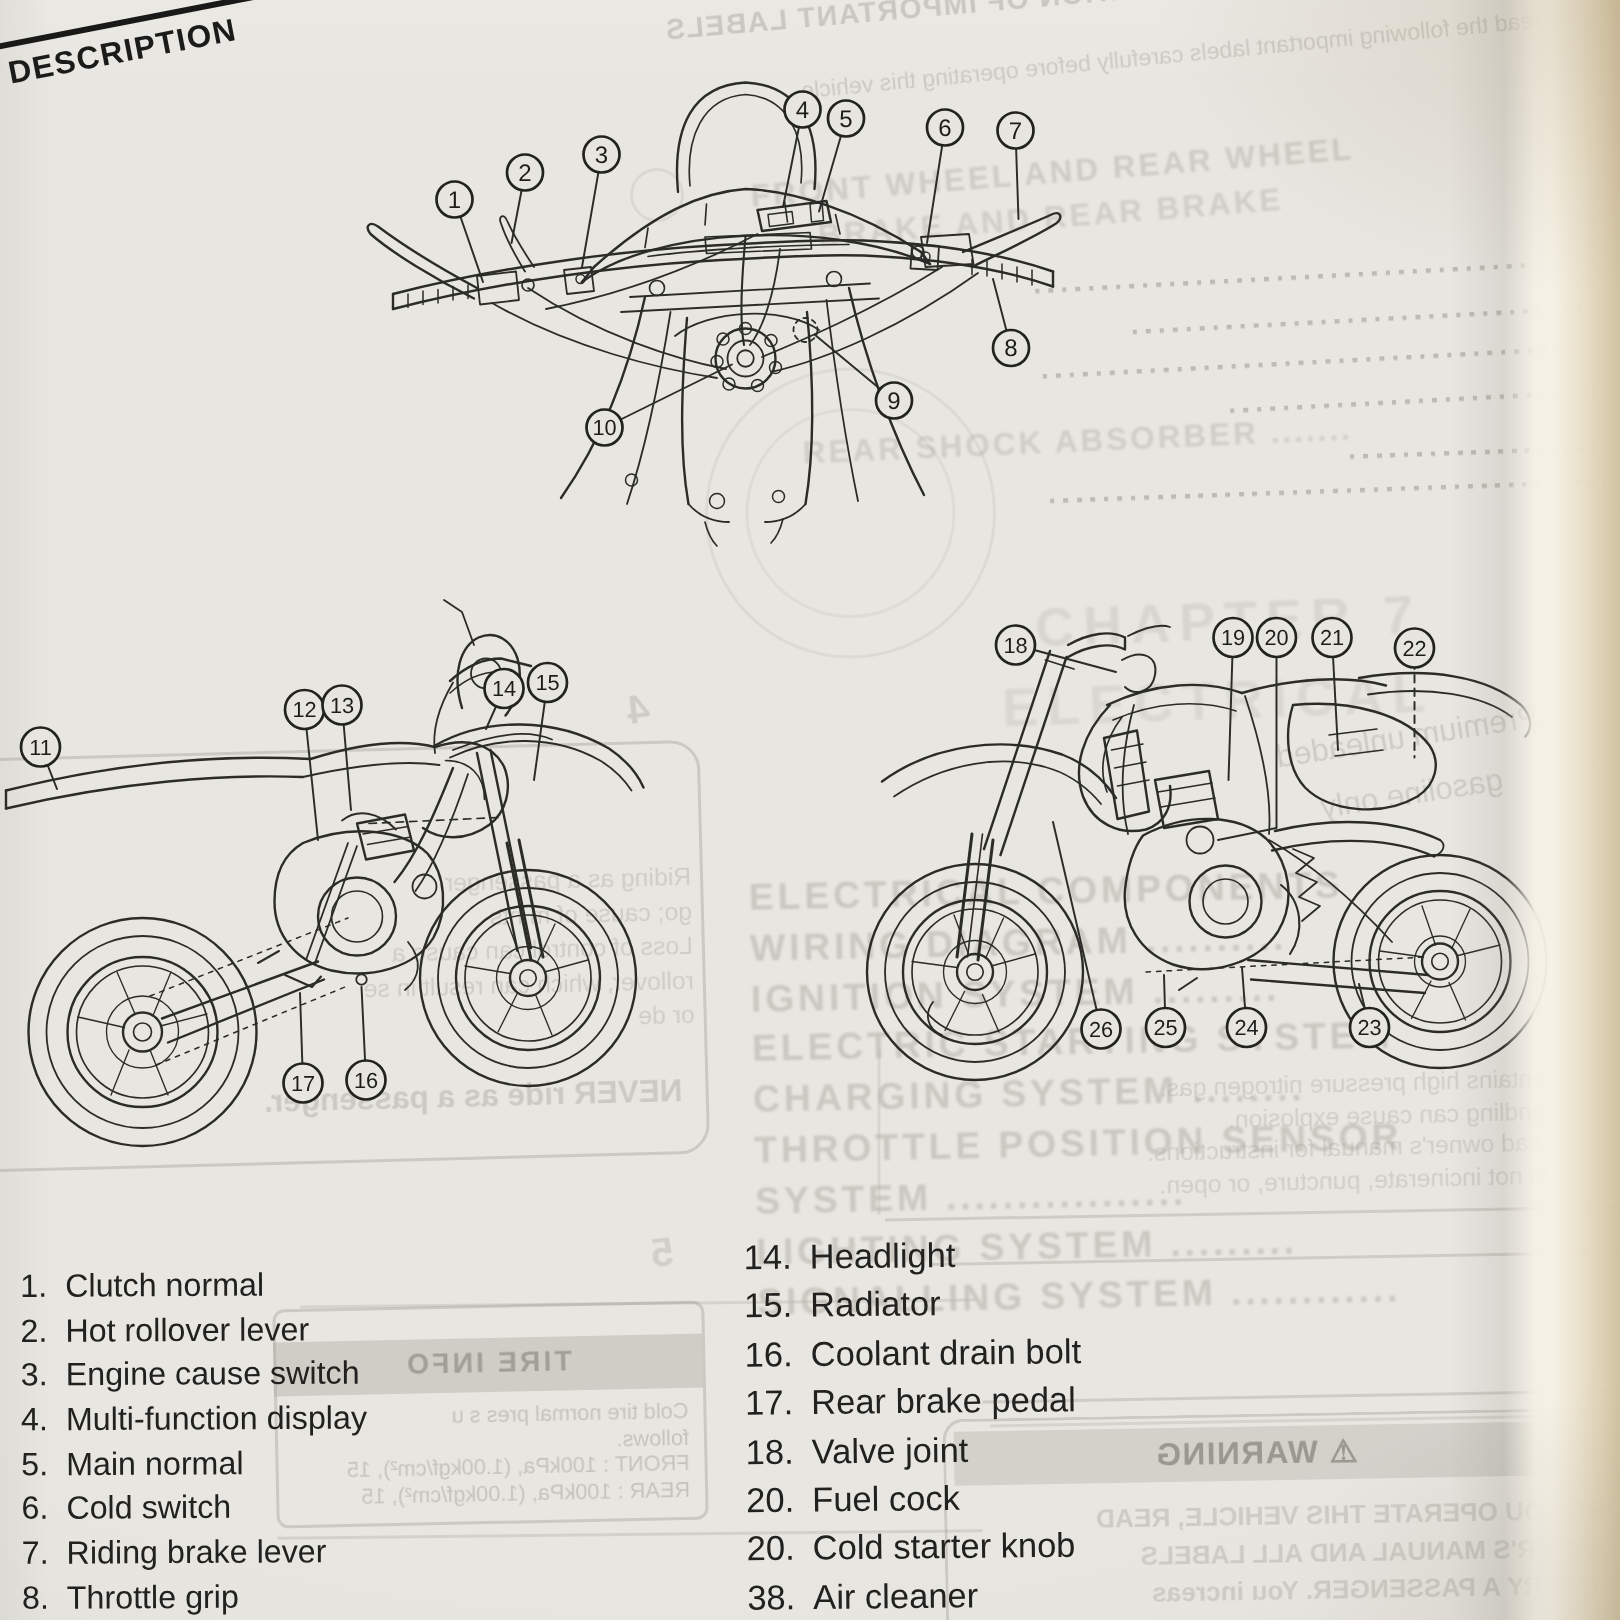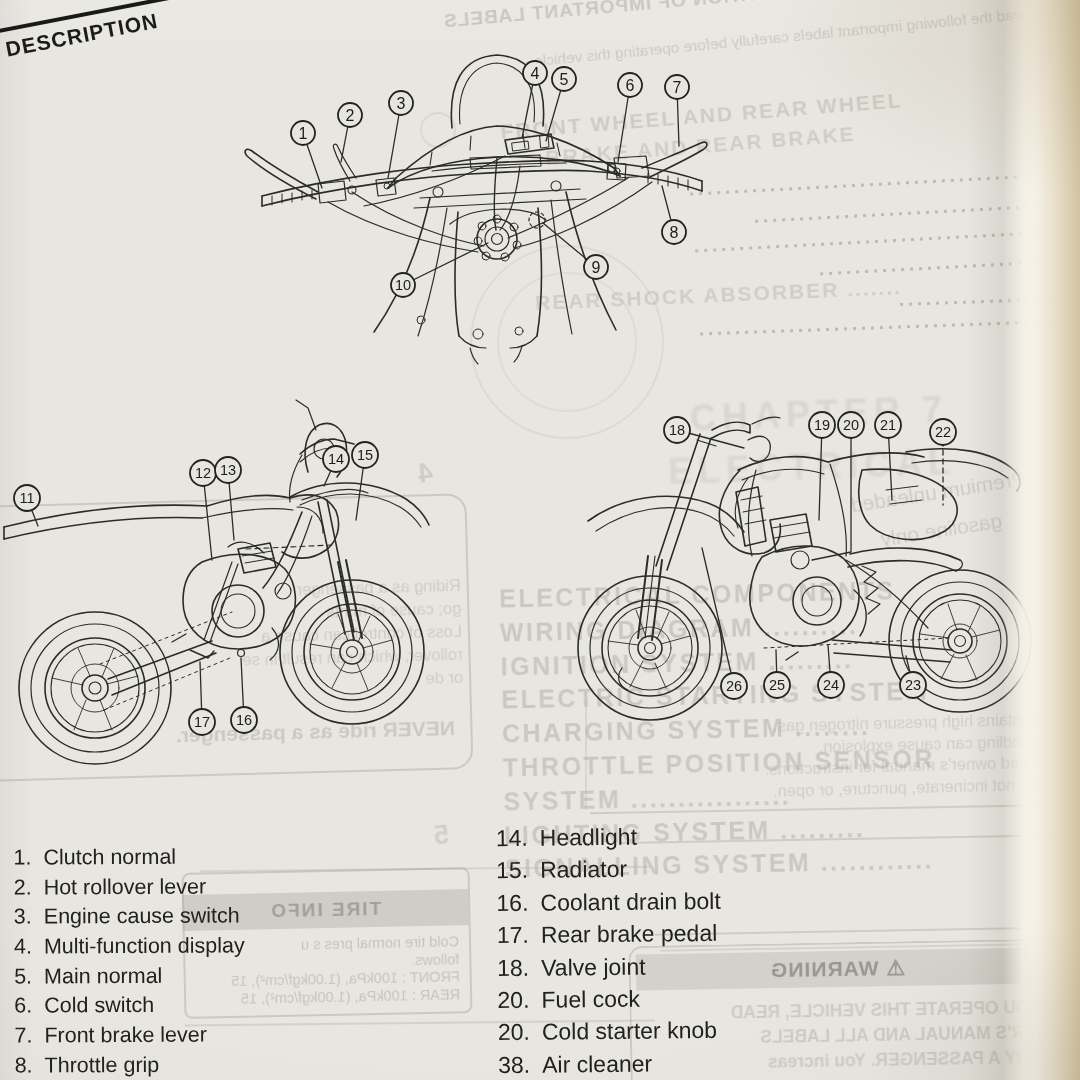--- a/index.html
+++ b/index.html
@@ -421,21 +421,21 @@
       <div class="row">
         <span class="num">5.</span>
         <span>Main normal</span>
       </div>
       <div class="row">
         <span class="num">6.</span>
         <span>Cold switch</span>
       </div>
       <div class="row">
         <span class="num">7.</span>
-        <span>Front brake lever</span>
+        <span>Riding brake lever</span>
       </div>
       <div class="row">
         <span class="num">8.</span>
         <span>Throttle grip</span>
       </div>
     </div>
   <div class="plist" style="left:487px;top:824px;--pitch:32.4px;--numw:42px;font-size:23px;transform:rotate(-0.6deg);">
       <div class="row">
         <span class="num">14.</span>
         <span>Headlight</span>

